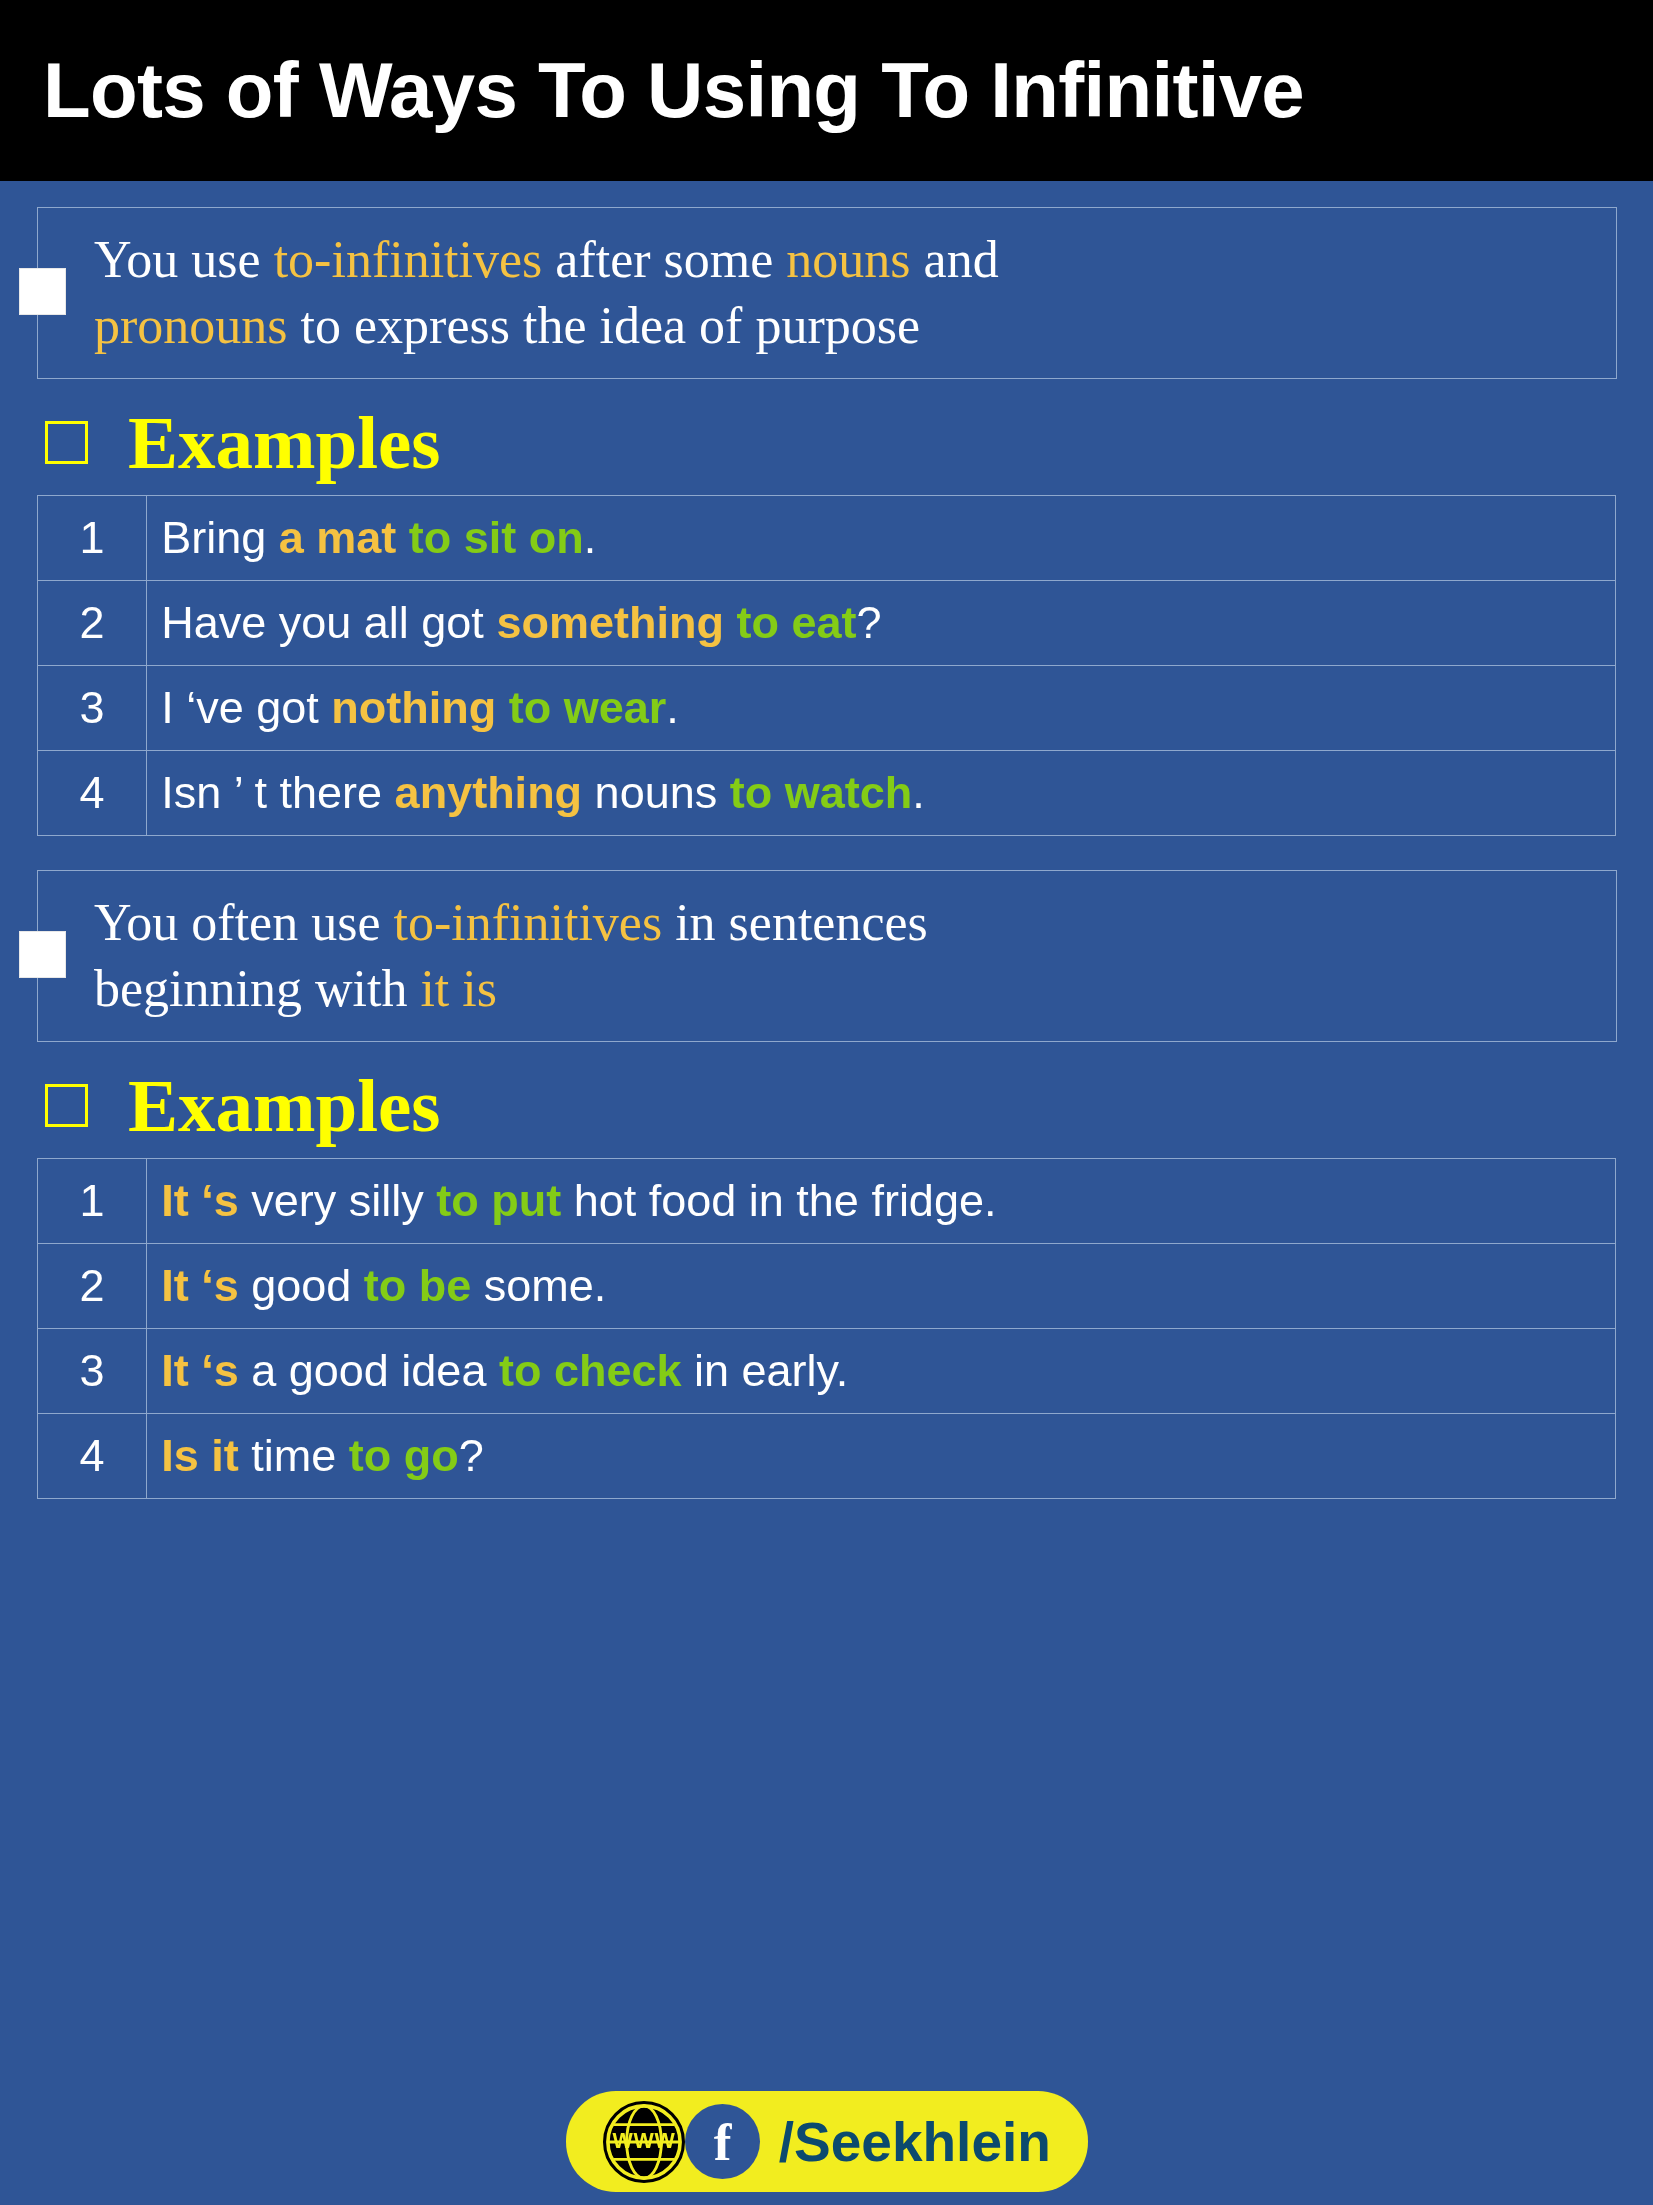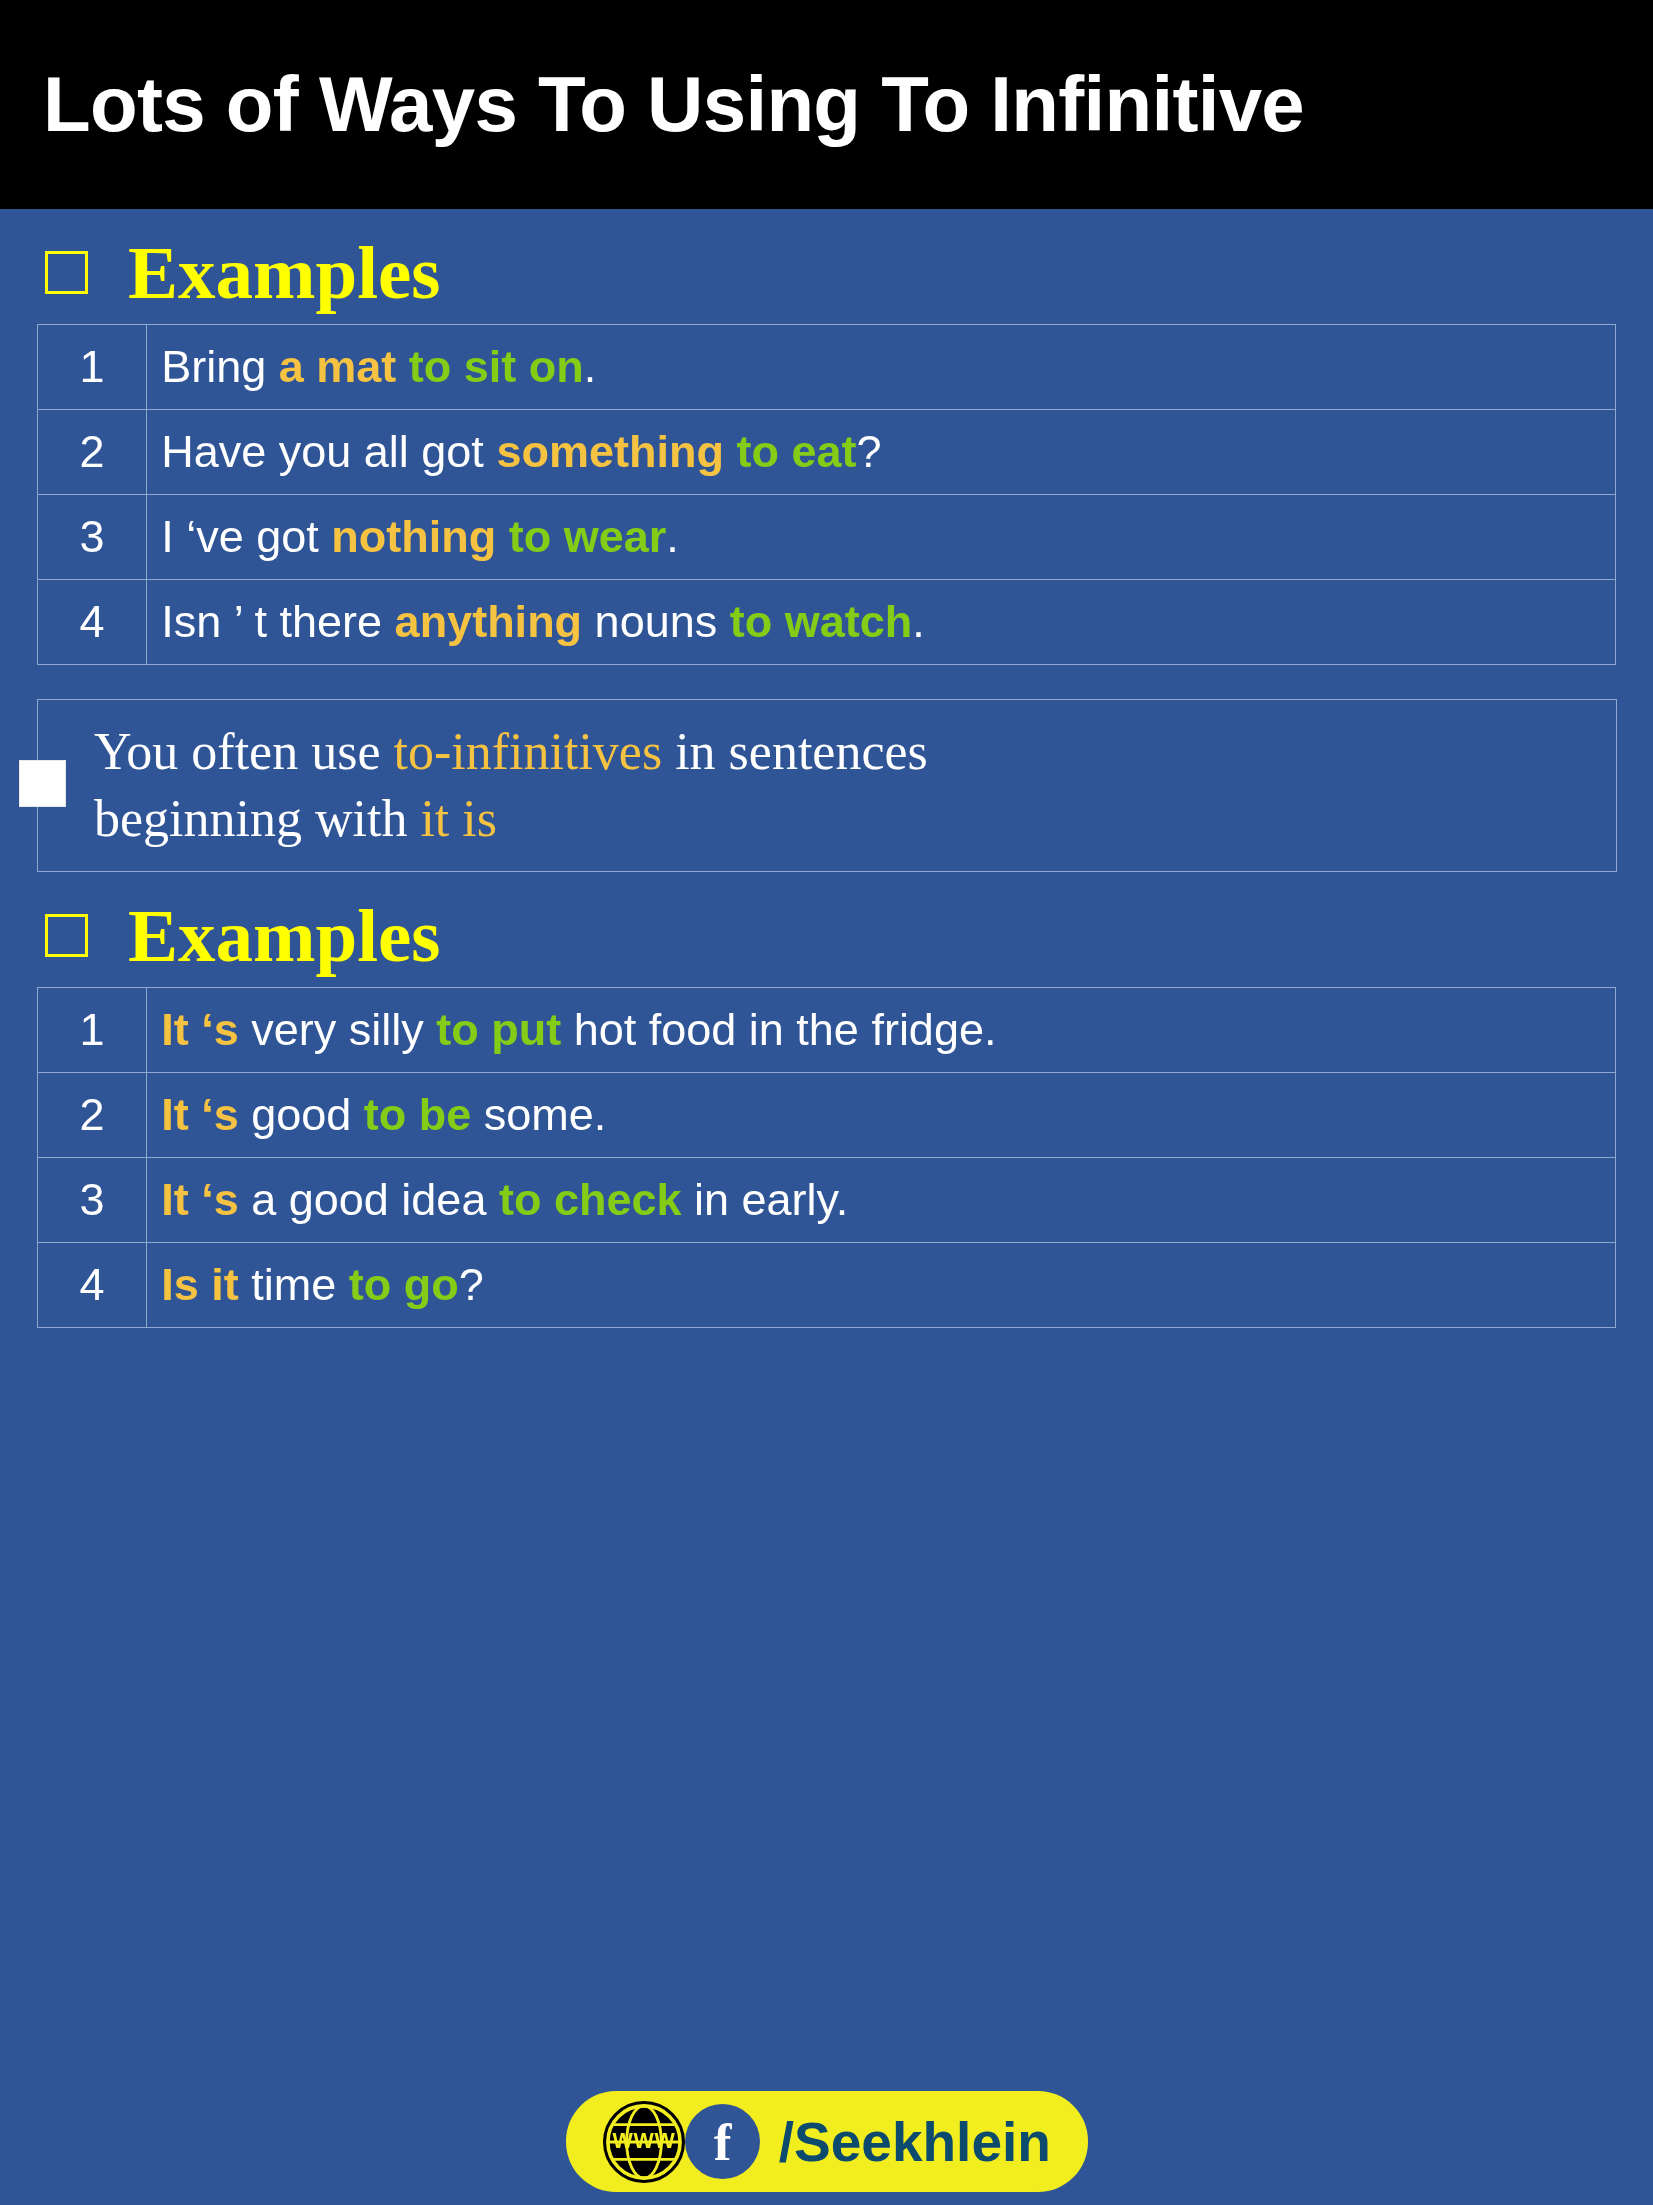--- a/index.html
+++ b/index.html
@@ -17,21 +17,21 @@
     position: relative;
     width: 1654px;
     height: 2205px;
     background: #2f5596;
     box-sizing: border-box;
   }
 
   
   .title-bar {
     background: #000000;
-    height: 209px;
+    height: 181px;
     display: flex;
     align-items: center;
     padding: 0 43px;
     box-sizing: border-box;
   }
   .title-text {
     color: #ffffff;
     font-family: "Liberation Sans", sans-serif;
     font-weight: bold;
     font-size: 78px;
@@ -188,20 +188,27 @@
 </style>
 </head>
 <body>
 
 <div class="page">
 
   <div class="title-bar">
     <div class="title-text">Lots of Ways To Using To Infinitive</div>
   </div>
 
+  <div class="rule-box">
+    <div class="rule-bullet"></div>
+    <div class="rule-text">
+      <span>You use </span><span class="hl">to-infinitives</span><span> after some </span><span class="hl">nouns</span><span> and</span>
+      <div class="last-line"><span class="hl"><span class="hl">pronouns</span></span><span> to express the idea of  purpose</span></div>
+    </div>
+  </div>
 
   <div class="examples-head">
     <div class="examples-box-icon"></div>
     <div class="examples-label">Examples</div>
   </div>
 
   <table class="ex-table">
     <tbody>
       <tr>
         <td class="ex-num">1</td>

